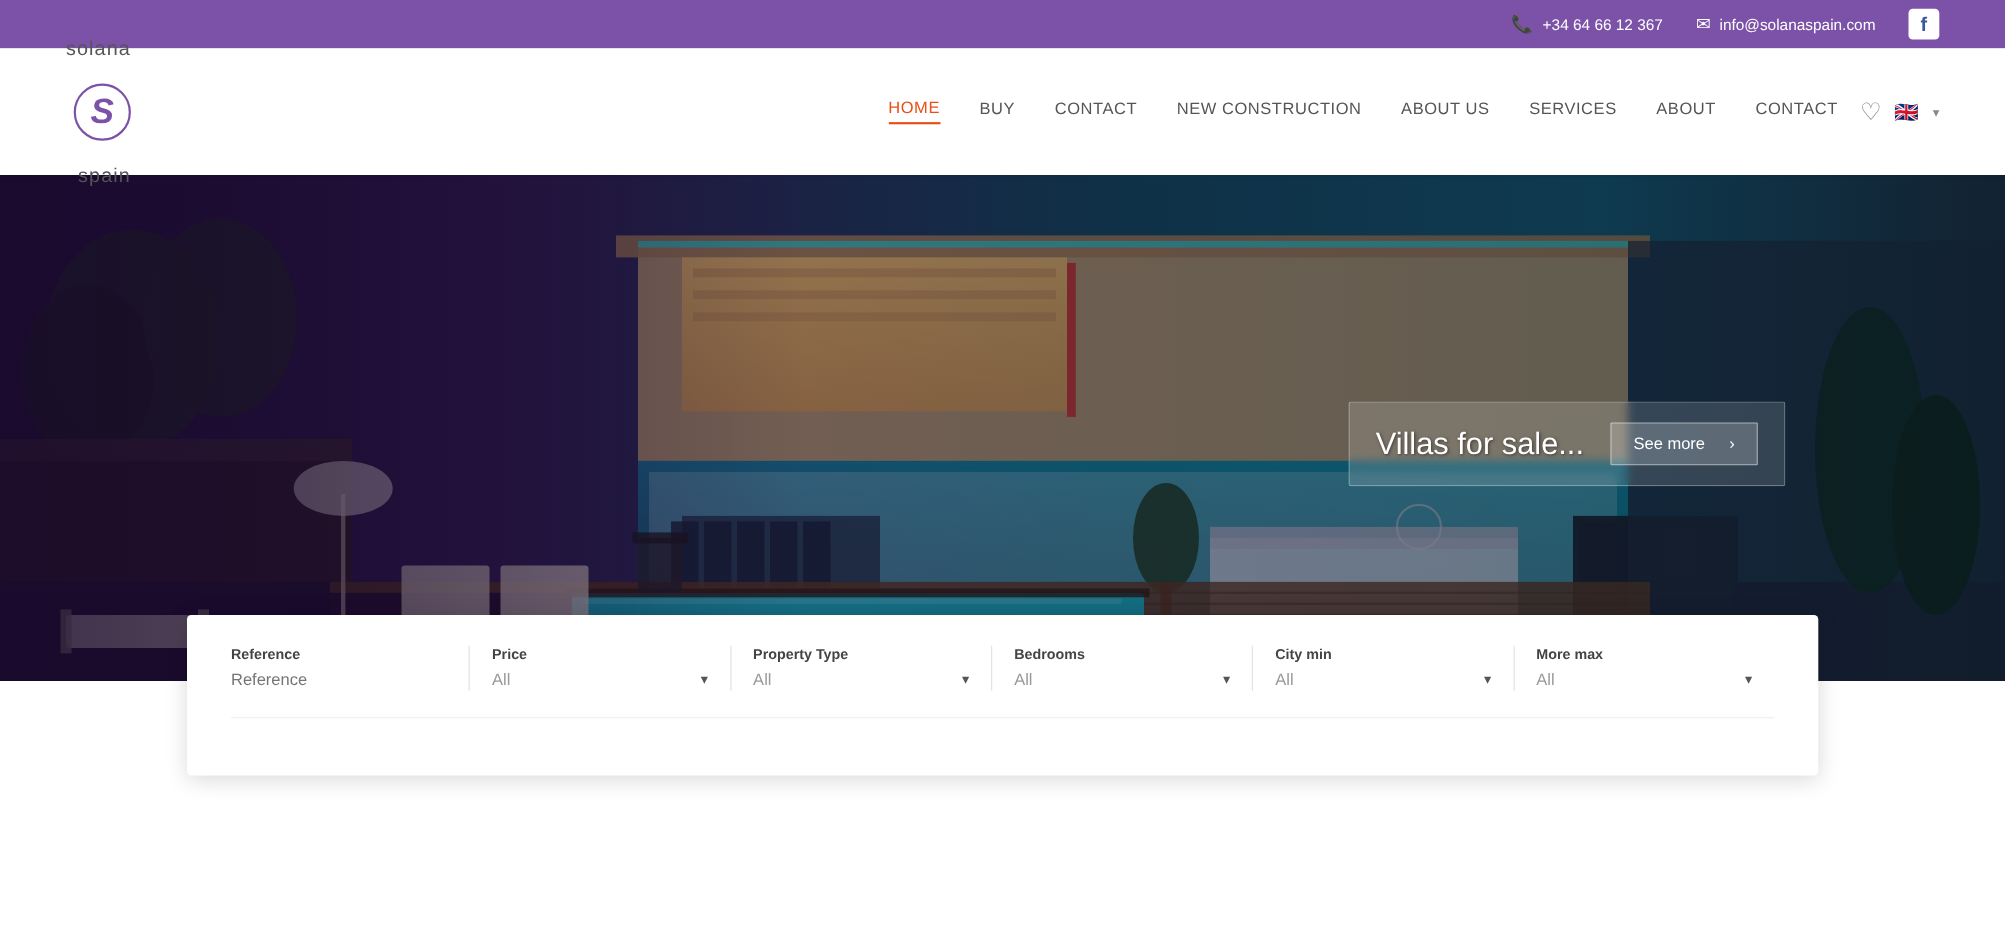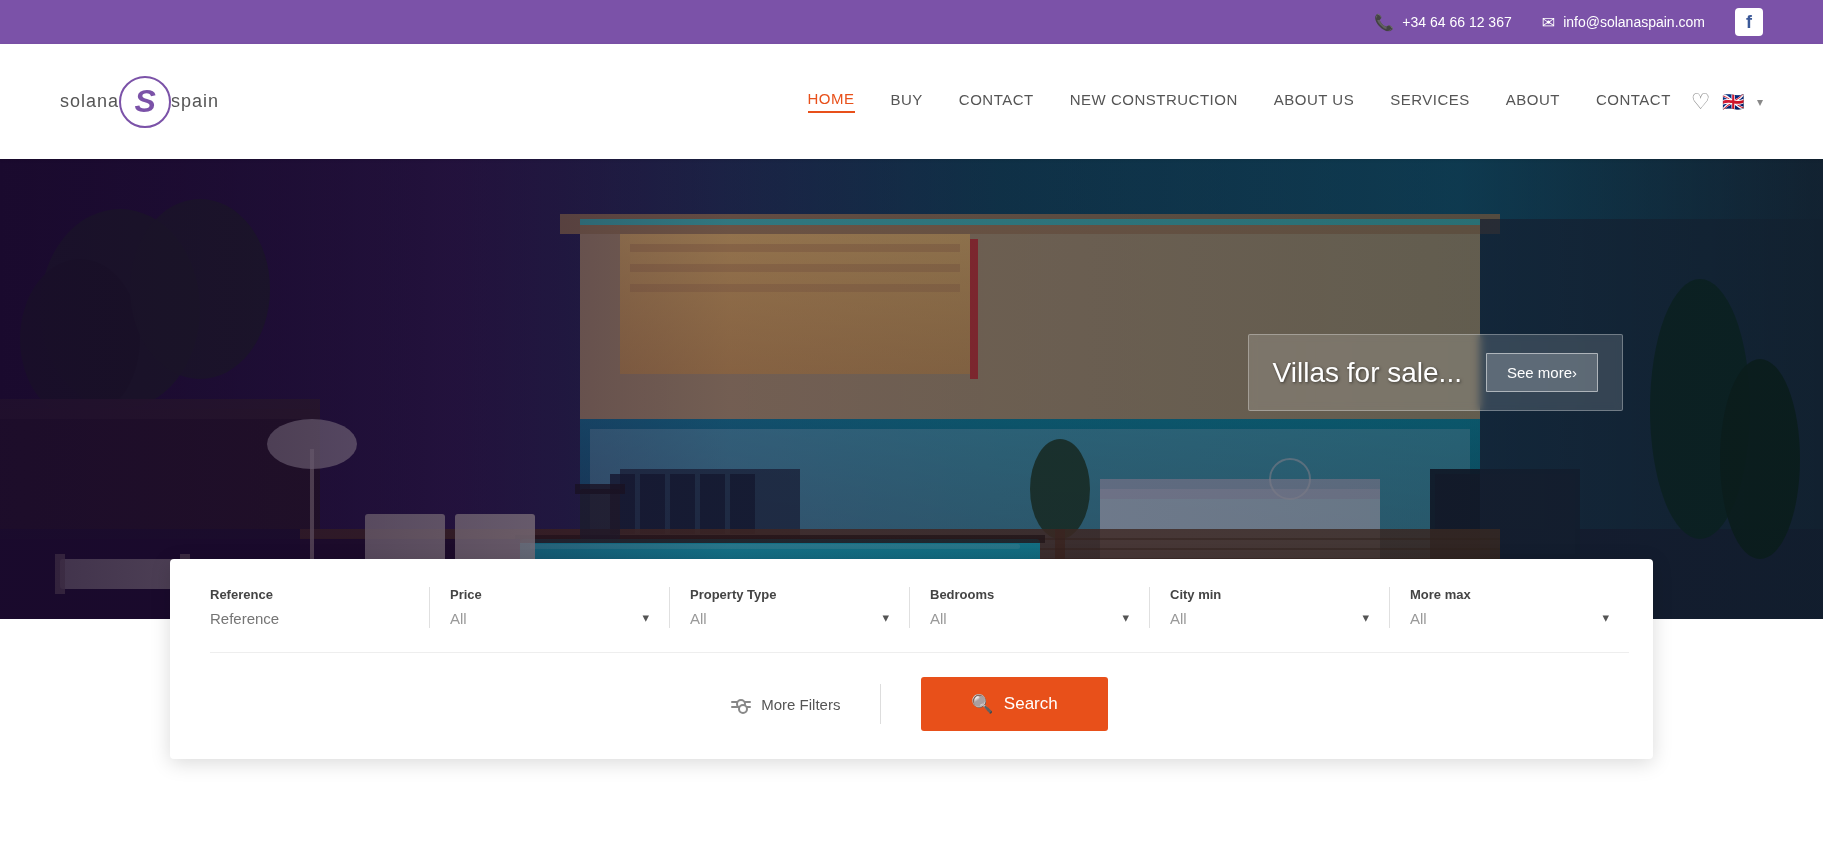--- a/index.html
+++ b/index.html
@@ -44,24 +44,25 @@
       height: 115px;
       display: flex;
       align-items: center;
       padding: 0 60px;
       box-shadow: 0 1px 3px rgba(0,0,0,0.1);
       position: relative;
       z-index: 10;
     }
     .logo {
       display: flex;
-      align-items: center;
-      gap: 0;
+      align-items: flex-end;
+      gap: 21px;
       text-decoration: none;
       margin-right: auto;
+      flex-direction: column;
     }
     .logo-text {
       font-size: 18px;
       color: #555;
       font-weight: 300;
       letter-spacing: 1px;
     }
     .logo-circle {
       width: 52px;
       height: 52px;
@@ -148,21 +149,21 @@
       position: absolute;
       top: 0; left: 0;
       display: flex;
       align-items: center;
       justify-content: center;
     }
 
     
     .villas-banner {
       position: absolute;
-      top: 175px;
+      top: 206px;
       right: 200px;
       background: rgba(255, 255, 255, 0.15);
       backdrop-filter: blur(4px);
       border: 1px solid rgba(255,255,255,0.3);
       padding: 18px 24px;
       display: flex;
       align-items: center;
       gap: 24px;
       border-radius: 2px;
     }
@@ -174,32 +175,32 @@
     }
     .see-more-btn {
       background: rgba(255,255,255,0.2);
       border: 1px solid rgba(255,255,255,0.5);
       color: white;
       padding: 10px 20px;
       font-size: 15px;
       cursor: pointer;
       display: flex;
       align-items: center;
-      gap: 0;
+      gap: 22px;
       white-space: nowrap;
       border-radius: 1px;
     }
 
     
     .search-panel {
       background: white;
       margin: 0 170px;
       border-radius: 4px;
       box-shadow: 0 4px 20px rgba(0,0,0,0.15);
-      padding: 28px 24px 28px 40px;
+      padding: 28px 40px 28px 40px;
       position: relative;
       z-index: 20;
       margin-top: -60px;
     }
     .search-fields {
       display: flex;
       align-items: stretch;
       gap: 0;
       border-bottom: 1px solid #eee;
       padding-bottom: 24px;
@@ -532,27 +533,13 @@
     <div class="search-field">
       <label class="field-label">More max</label>
       <div class="field-select">
         <span>All</span>
         <span class="chevron">▾</span>
       </div>
     </div>
 
   </div>
 
-  <div class="search-bottom">
-    <div class="more-filters">
-      <div class="filter-icon">
-        <span></span>
-        <span></span>
-      </div>
-      <span>More Filters</span>
-    </div>
-    <div class="divider-v"></div>
-    <button class="search-btn">
-      <span class="search-icon-btn">🔍</span>
-      <span>Search</span>
-    </button>
-  </div>
 </div>
 
 </body></html>

